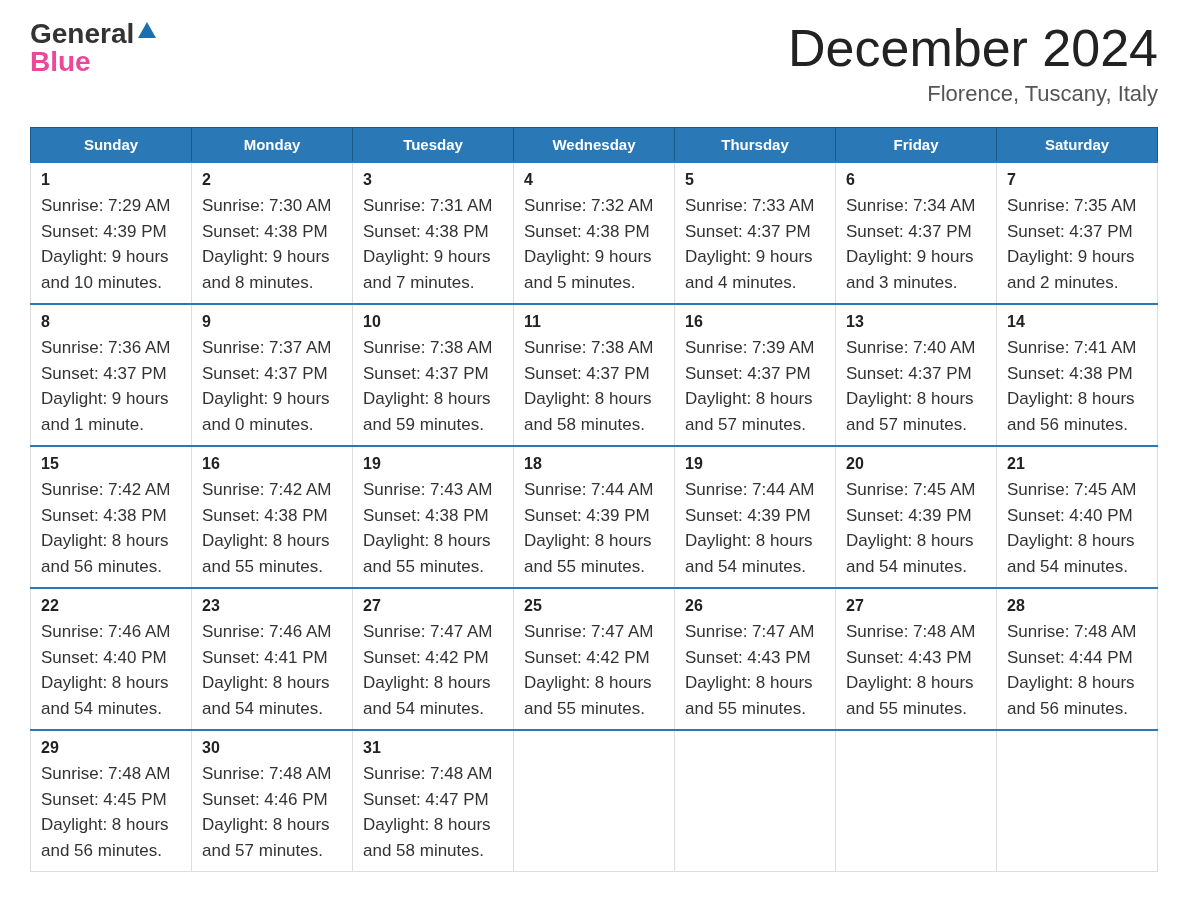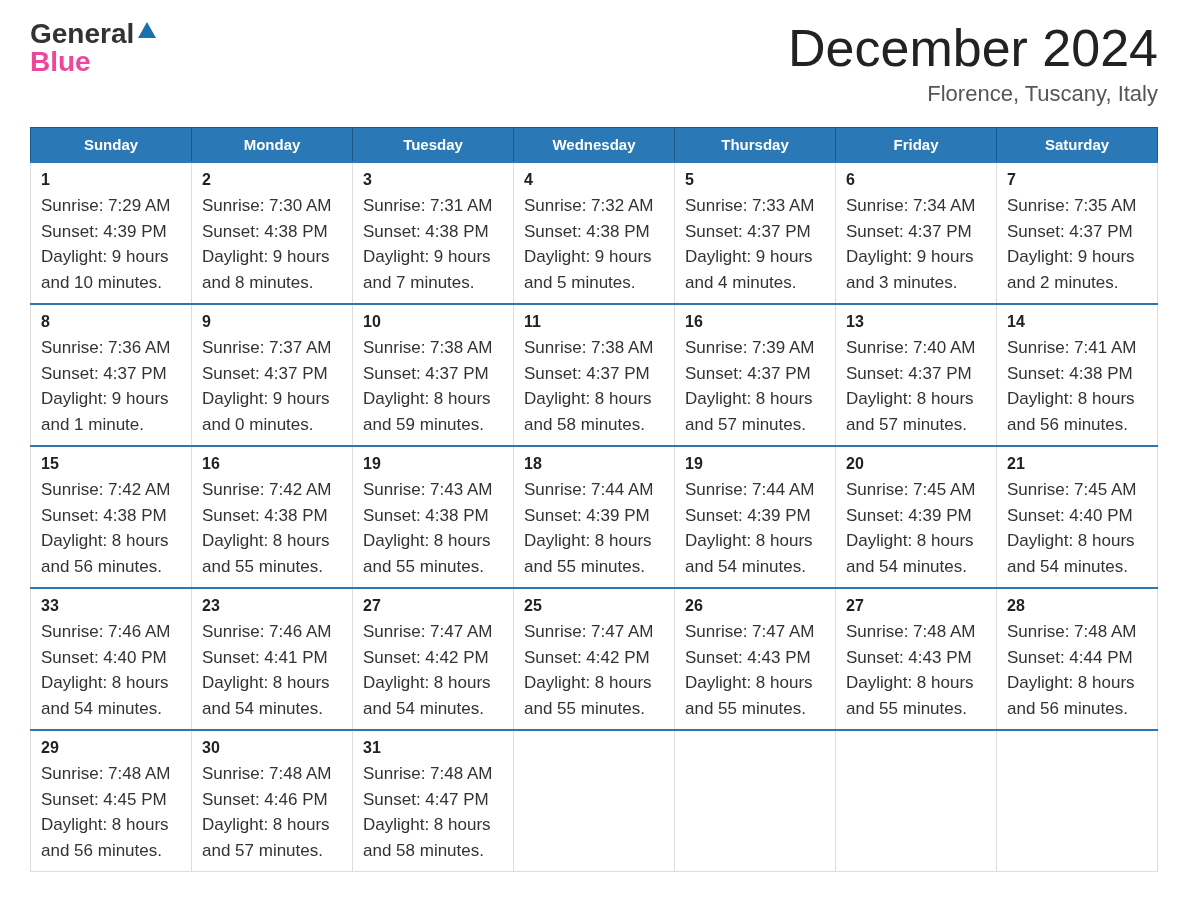--- a/index.html
+++ b/index.html
@@ -297,21 +297,21 @@
         <span class="day-number">21</span>
         <div class="day-info">
           Sunrise: 7:45 AM<br>
           Sunset: 4:40 PM<br>
           Daylight: 8 hours and 54 minutes.
         </div>
       </td>
       </tr>
       <tr>
         <td>
-        <span class="day-number">33</span>
+        <span class="day-number">22</span>
         <div class="day-info">
           Sunrise: 7:46 AM<br>
           Sunset: 4:40 PM<br>
           Daylight: 8 hours and 54 minutes.
         </div>
       </td>
         <td>
         <span class="day-number">23</span>
         <div class="day-info">
           Sunrise: 7:46 AM<br>

